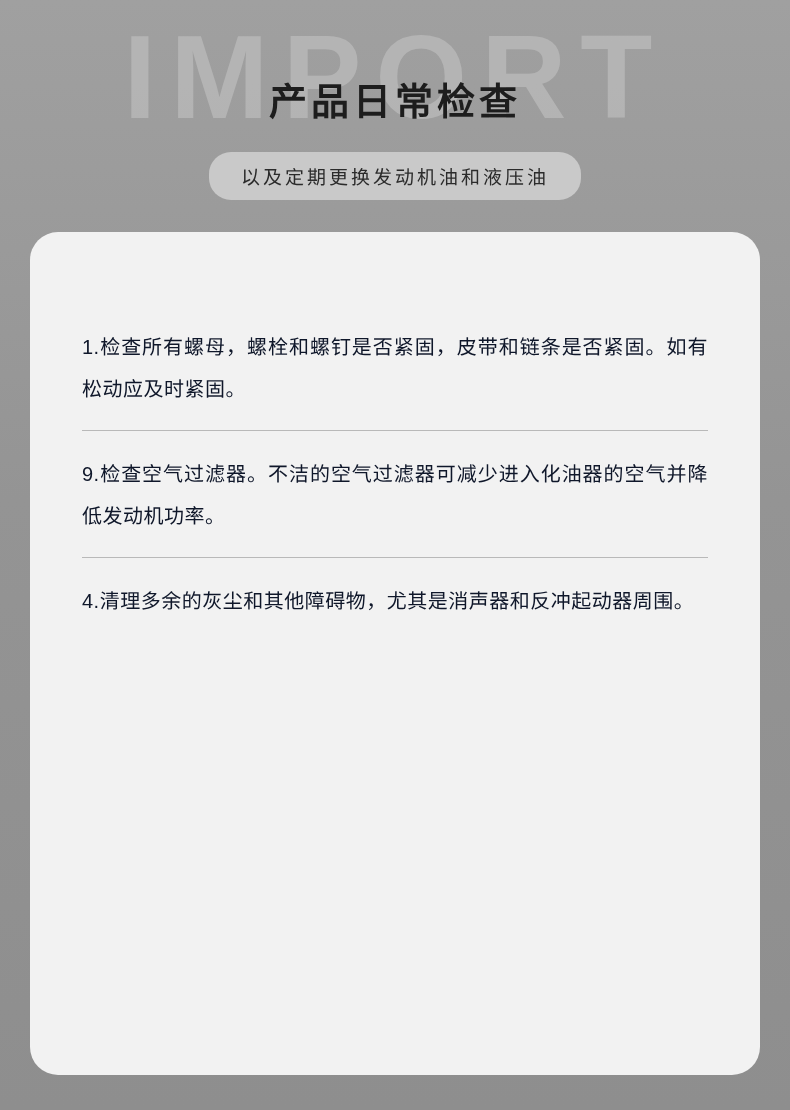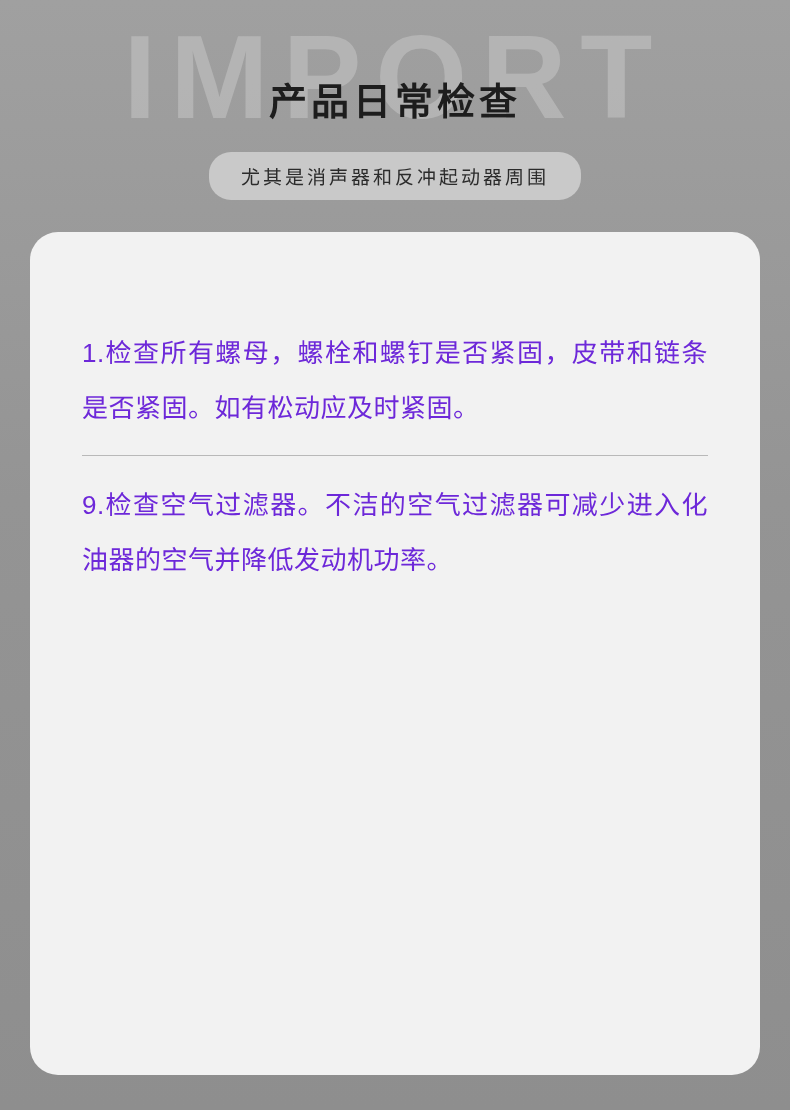--- a/index.html
+++ b/index.html
@@ -93,45 +93,48 @@
     border-bottom: 1px solid #b9b9b9;
   }
   .item:last-child {
     border-bottom: none;
   }
   .item:first-child {
     padding-top: 36px;
   }
 
   .item-text {
-    font-size: 26px;
+    font-size: 20px;
     line-height: 2.1;
-    color: #6d28d9;
+    color: #0f172a;
     letter-spacing: 0.5px;
     text-align: justify;
     margin: 0;
   }
 </style>
 </head>
 <body>
 
 <div class="page">
 
   <div class="header">
     <div class="watermark">IMPORT</div>
     <h1 class="main-title">产品日常检查</h1>
-    <div class="subtitle-pill">尤其是消声器和反冲起动器周围</div>
+    <div class="subtitle-pill">以及定期更换发动机油和液压油</div>
   </div>
 
   <div class="card">
 
     <div class="item">
       <p class="item-text">1.检查所有螺母，螺栓和螺钉是否紧固，皮带和链条是否紧固。如有松动应及时紧固。</p>
     </div>
 
 
     <div class="item">
       <p class="item-text">9.检查空气过滤器。不洁的空气过滤器可减少进入化油器的空气并降低发动机功率。</p>
     </div>
 
+    <div class="item">
+      <p class="item-text">4.清理多余的灰尘和其他障碍物，尤其是消声器和反冲起动器周围。</p>
+    </div>
 
   </div>
 </div>
 
 </body></html>

